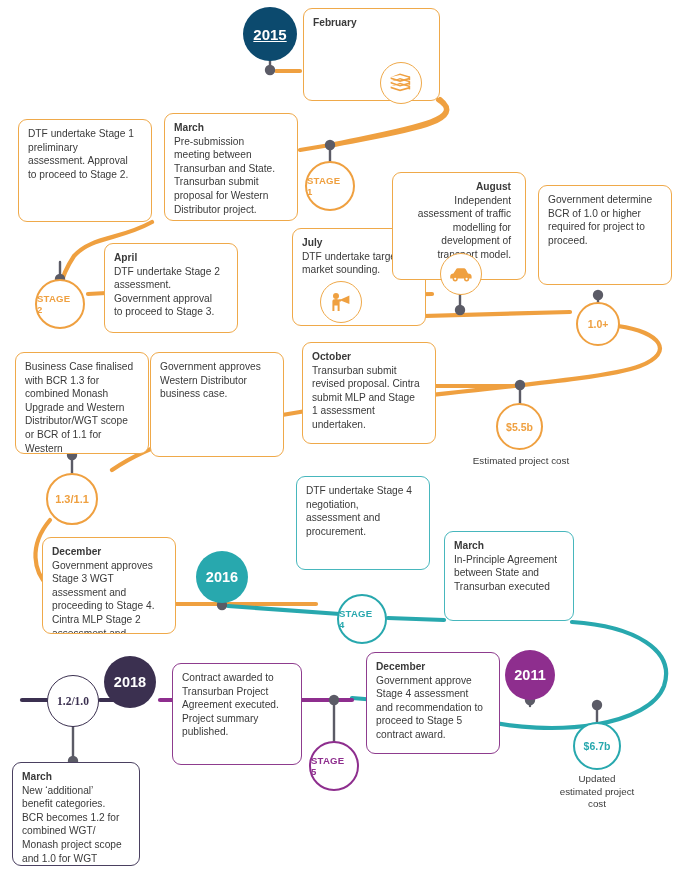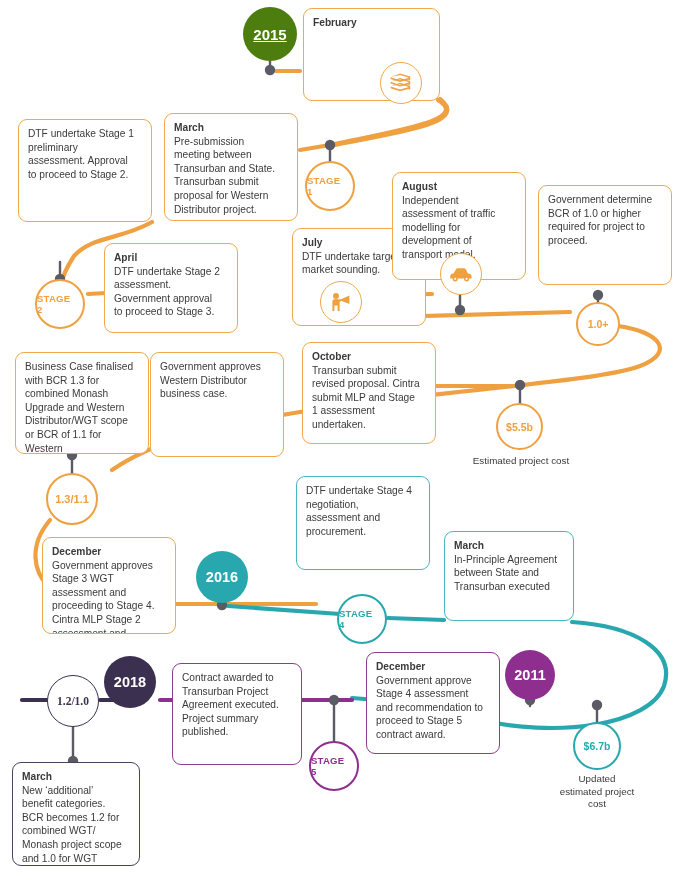--- a/index.html
+++ b/index.html
@@ -10,21 +10,21 @@
   .box{position:absolute;box-sizing:border-box;border:1.3px solid #EFA94A;border-radius:9px;
        background:#ffffff;padding:7px 14px 7px 9px;overflow:hidden;}
   .box.teal{border-color:#47B7BD;}
   .box.purple{border-color:#8E3C8E;}
   .box.navy{border-color:#4A4060;}
   .box .hd{font-weight:bold;font-size:10.2px;color:#3a3a3a;line-height:13.6px;margin:0 0 0 0;}
   .box .bd{font-size:10.2px;color:#3a3a3a;line-height:13.6px;}
 
   .yr{position:absolute;border-radius:50%;display:flex;align-items:center;justify-content:center;
       color:#ffffff;font-weight:bold;}
-  .yr.y2015{background:#4d7c0f;text-decoration:underline;}
+  .yr.y2015{background:#0c4a6e;text-decoration:underline;}
   .yr.y2016{background:#28A8AE;}
   .yr.y2017{background:#8E2E8E;}
   .yr.y2018{background:#3B3050;}
 
   .stg{position:absolute;border-radius:50%;box-sizing:border-box;background:#ffffff;
        display:flex;flex-direction:column;align-items:flex-start;justify-content:center;
        font-weight:bold;line-height:11px;}
   .stg.o{border:2.6px solid #EFA040;color:#EFA040;}
   .stg.t{border:2.6px solid #28A8AE;color:#28A8AE;}
   .stg.p{border:2.6px solid #8E2E8E;color:#8E2E8E;}
@@ -229,21 +229,21 @@
     <svg width="24" height="22" viewBox="0 0 24 22">
       <g fill="#EFA040">
         <circle cx="7" cy="5" r="3"></circle>
         <path d="M3.4 10.2 C3.4 8.7 4.8 8 7 8 C9.2 8 10.6 8.7 10.6 10.2 L10.6 20 L8.6 20 L8.6 14.4 L5.4 14.4 L5.4 20 L3.4 20 Z"></path>
         <path d="M11.6 8.4 L20.4 4.6 L20.4 13 L11.6 9.6 Z"></path>
         <rect x="9.6" y="8.2" width="2.6" height="2.4" rx="0.6"></rect>
       </g>
     </svg>
   </div>
 
-  <div class="box" style="left:392px;top:172px;width:134px;height:108px;">
+  <div class="box" style="left:392px;top:172px;width:134px;height:108px;text-align:right;">
     <div class="hd">August</div>
     <div class="bd">Independent assessment of traffic modelling for development of transport model.</div>
   </div>
   <div class="icn" style="left:440px;top:253px;width:40px;height:40px;">
     <svg width="26" height="18" viewBox="0 0 26 18">
       <g fill="#EFA040">
         <path d="M2.2 11.4 C2.2 9.4 3.6 8.6 5.4 8.4 L8 4.4 C8.5 3.6 9.2 3.3 10.2 3.3 L15.4 3.3 C16.6 3.3 17.4 3.8 17.9 4.6 L20 8.4 C22.2 8.7 23.6 9.4 23.6 11.4 L23.6 13.4 L2.2 13.4 Z"></path>
         <circle cx="7.2" cy="13.8" r="2.6" fill="#EFA040"></circle>
         <circle cx="18.6" cy="13.8" r="2.6" fill="#EFA040"></circle>
         <circle cx="7.2" cy="13.8" r="1.1" fill="#ffffff"></circle>

